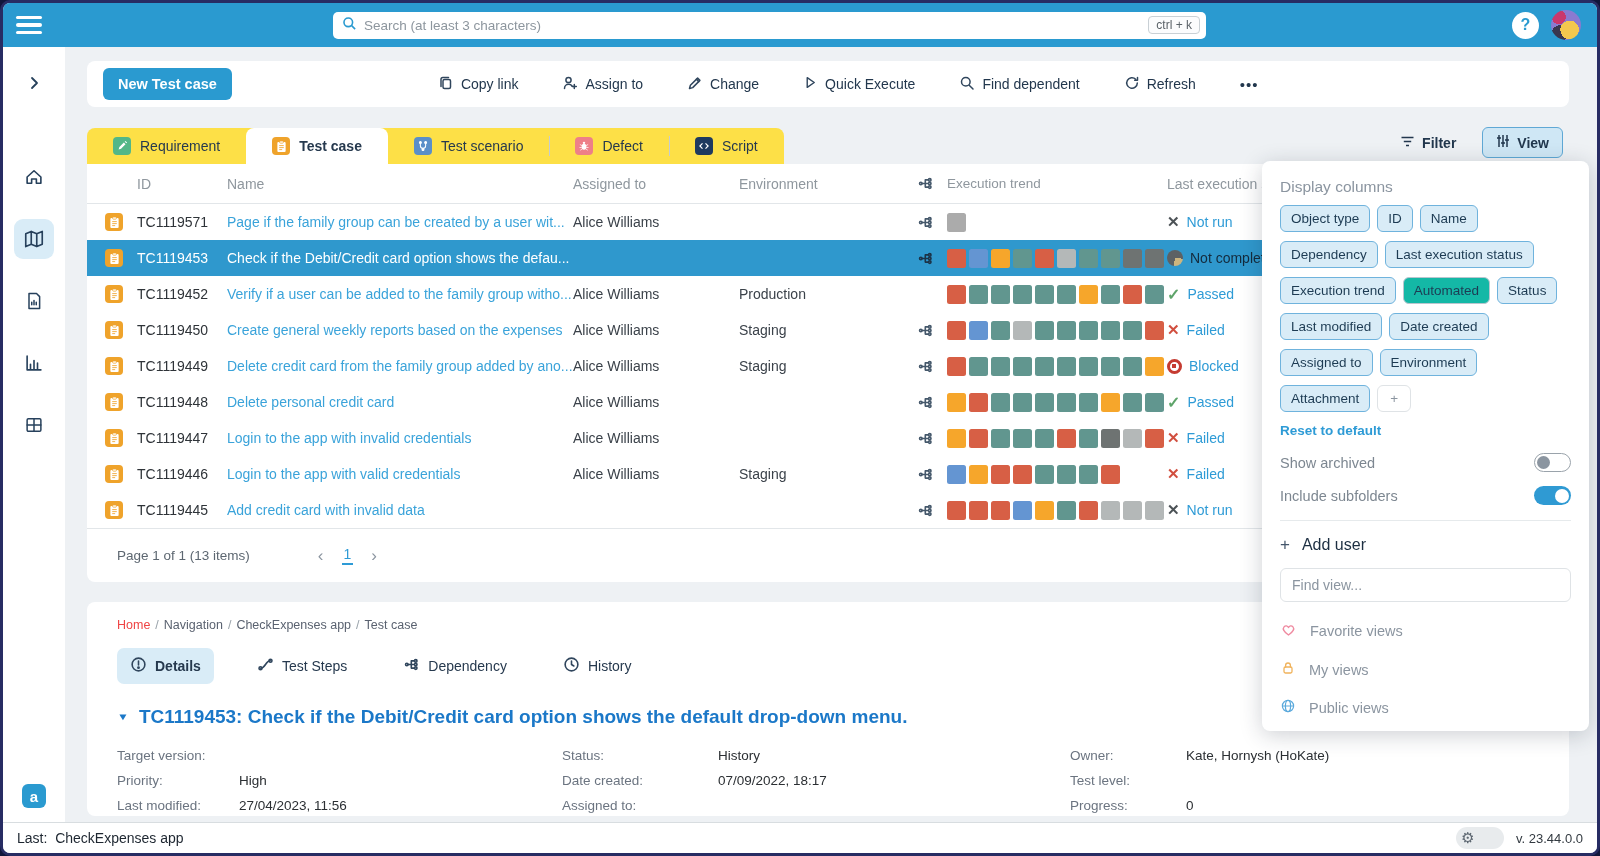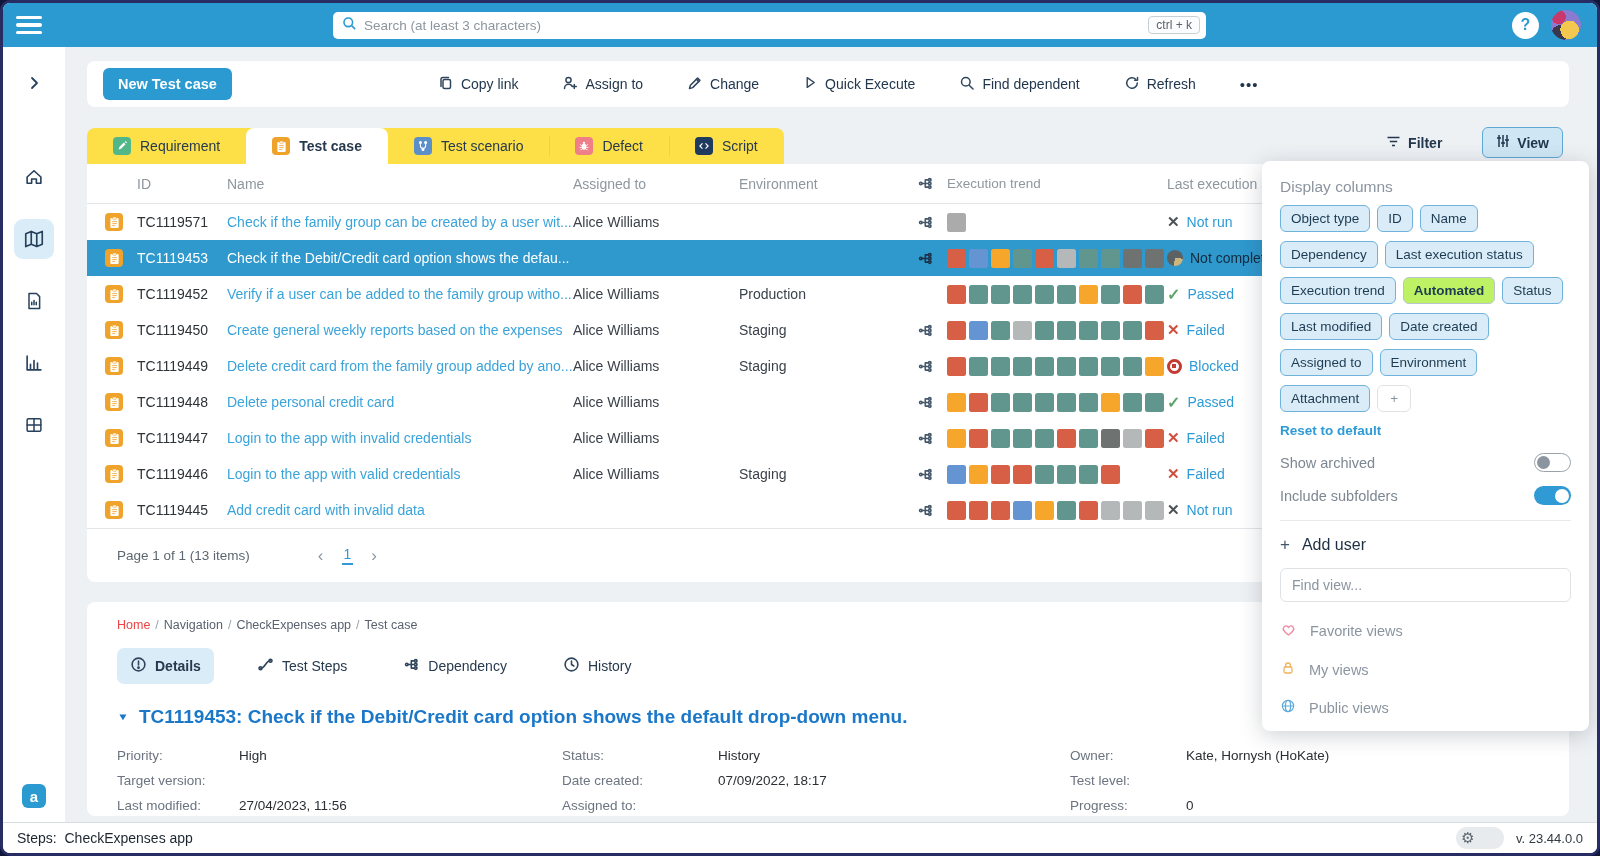--- a/index.html
+++ b/index.html
@@ -44,21 +44,21 @@
   .dots { font-size:15px; letter-spacing:1px; color:#22374d; cursor:pointer; }
 
   
   .tabs-row { margin-top:20px; margin-left:22px; margin-right:34px; display:flex; align-items:flex-end; }
   .tab-strip { display:flex; background:#fde047; border-radius:8px 8px 0 0; overflow:hidden; }
   .obj-tab { display:flex; align-items:center; gap:9px; padding:0 26px; height:36px; font-size:14px; color:#26394e; cursor:pointer; position:relative; }
   .obj-tab:not(.active):not(:first-child)::before { content:""; position:absolute; left:0; top:8px; bottom:8px; width:1px; background:#c3ccd2; }
   .obj-tab.active { background:#fff; border-radius:8px 8px 0 0; font-weight:bold; }
   .obj-tab.active + .obj-tab::before { display:none; }
   .obj-icon { width:18px; height:18px; border-radius:4px; display:flex; align-items:center; justify-content:center; flex:none; }
-  .list-controls { margin-left:auto; display:flex; align-items:center; gap:30px; padding-bottom:6px; }
+  .list-controls { margin-left:auto; display:flex; align-items:center; gap:16px; padding-bottom:6px; }
   .filter-btn { display:flex; align-items:center; gap:7px; font-size:14px; font-weight:bold; color:#22374d; cursor:pointer; padding:6px 10px; }
   .view-btn { display:flex; align-items:center; gap:7px; font-size:14px; font-weight:bold; color:#22374d; cursor:pointer; background:#cfe7f5; border:1.5px solid #5fa8d5; border-radius:6px; padding:6px 13px; }
 
   
   .table-card { border-radius:0 8px 8px 8px; overflow:hidden; }
   .thead { display:flex; align-items:center; height:40px; border-bottom:1px solid #e2e6e9; color:#8f979e; font-size:13.5px; padding-left:10px; }
   .trow { display:flex; align-items:center; height:36px; padding-left:10px; cursor:pointer; }
   .trow.selected { background:#2f98cd; }
   .col-icon { width:34px; display:flex; justify-content:center; }
   .col-id { width:96px; font-size:14px; color:#2e3338; padding-left:6px; }
@@ -109,21 +109,21 @@
   .statusbar { position:absolute; left:0; right:0; bottom:0; height:31px; background:#fff; border-top:1px solid #d8dde0; display:flex; align-items:center; padding:0 14px; z-index:6; font-size:14px; color:#1d2630; }
   .statusbar .right { margin-left:auto; display:flex; align-items:center; gap:12px; }
   .gear-pill { width:48px; height:22px; border-radius:11px; background:#e8ebed; display:flex; align-items:center; padding-left:5px; color:#5d6771; font-size:15px; cursor:pointer; }
   .version { font-size:13px; color:#333a41; }
 
   
   .popup { position:absolute; top:158px; right:8px; width:327px; background:#fff; border-radius:8px; box-shadow:0 4px 22px rgba(30,40,60,.22); z-index:20; padding:17px 18px 14px; }
   .popup-title { font-size:15.5px; color:#8b95a0; }
   .chips { display:flex; flex-wrap:wrap; margin-top:9px; }
   .chip { font-size:13.5px; color:#1d3b53; background:#d9ecf7; border:1.5px solid #6fb3dd; border-radius:6px; padding:5px 10px; margin:0 7px 9px 0; cursor:pointer; white-space:nowrap; }
-  .chip.off { background:#bef264; border-color:#b9c6cf;font-weight:bold; }
+  .chip.off { background:#14b8a6; border-color:#b9c6cf; }
   .chip.add { background:#fff; border-color:#dfe3e6; color:#8b95a0; padding:5px 12px; }
   .reset-link { display:inline-block; margin-top:2px; font-size:13.5px; font-weight:bold; color:#2e9bd6; cursor:pointer; }
   .toggle-row { display:flex; align-items:center; margin-top:14px; }
   .toggle-label { font-size:14.5px; color:#7d8791; }
   .toggle { margin-left:auto; width:37px; height:19px; border-radius:10px; position:relative; cursor:pointer; }
   .toggle.off { background:#fff; border:1.5px solid #9aa3ab; }
   .toggle.off .knob { position:absolute; left:2px; top:1.5px; width:13px; height:13px; border-radius:50%; background:#8b95a0; }
   .toggle.on { background:#2f9ad3; }
   .toggle.on .knob { position:absolute; right:2px; top:2.5px; width:14px; height:14px; border-radius:50%; background:#fff; }
   .popup-div { height:1px; background:#e6eaec; margin:15px 0 0; }
@@ -345,21 +345,21 @@
             <div class="col-icon">
               <span class="tc-chip">
                 <svg width="11" height="13" viewBox="0 0 12 14" fill="none">
                   <rect x="1.5" y="2" width="9" height="11" rx="1.2" fill="#fff"></rect>
                   <rect x="4" y="1" width="4" height="2.4" rx=".8" fill="#fff" stroke="#efa32b" stroke-width=".8"></rect>
                   <path d="M3.5 6h5M3.5 8.2h5M3.5 10.4h3.2" stroke="#efa32b" stroke-width=".9"></path>
                 </svg>
               </span>
             </div>
             <div class="col-id">TC1119571</div>
-            <div class="col-name">Check if the family group can be created by a user wit...</div>
+            <div class="col-name">Page if the family group can be created by a user wit...</div>
             <div class="col-assigned">Alice Williams</div>
             <div class="col-env"></div>
             <div class="col-dep">
               <svg width="17" height="17" viewBox="0 0 16 16" fill="none" stroke="currentColor" stroke-width="1.5" stroke-linecap="round" stroke-linejoin="round">
                 <path d="M4.8 8h3M7.8 8V4.6h2.4M7.8 8h2.4M7.8 8v3.4h2.4"></path>
                 <circle cx="3.6" cy="8" r="1.2"></circle>
                 <circle cx="12" cy="4.6" r="1.2"></circle>
                 <circle cx="12" cy="8" r="1.2"></circle>
                 <circle cx="12" cy="11.4" r="1.2"></circle>
               </svg>
@@ -730,26 +730,26 @@
             <span>History</span>
           </div>
         </div>
       <div class="detail-title-row">
         <span class="title-chev" style="font-size:12px;">▼</span>
         <span class="detail-title">TC1119453: Check if the Debit/Credit card option shows the default drop-down menu.</span>
       </div>
       <div class="fields" id="detail-fields">
           <div class="fcol fcol1">
             <div class="frow">
+              <span class="flabel">Target version:</span>
+              <span class="fvalue"></span>
+            </div>
+            <div class="frow">
               <span class="flabel">Priority:</span>
               <span class="fvalue">High</span>
-            </div>
-            <div class="frow">
-              <span class="flabel">Target version:</span>
-              <span class="fvalue"></span>
             </div>
             <div class="frow">
               <span class="flabel">Last modified:</span>
               <span class="fvalue">27/04/2023, 11:56</span>
             </div>
           </div>
           <div class="fcol fcol2">
             <div class="frow">
               <span class="flabel">Status:</span>
               <span class="fvalue">History</span>
@@ -776,21 +776,21 @@
               <span class="flabel">Progress:</span>
               <span class="fvalue">0</span>
             </div>
           </div>
         </div>
     </div>
 
   </div>
 
   <div class="statusbar">
-    <span>Steps:</span>&nbsp;&nbsp;<span>CheckExpenses app</span>
+    <span>Last:</span>&nbsp;&nbsp;<span>CheckExpenses app</span>
     <div class="right">
       <div class="gear-pill">
           <span>⚙</span>
         </div>
       <span class="version">v. 23.44.0.0</span>
     </div>
   </div>
 
   <div class="popup">
     <div class="popup-title">Display columns</div>

